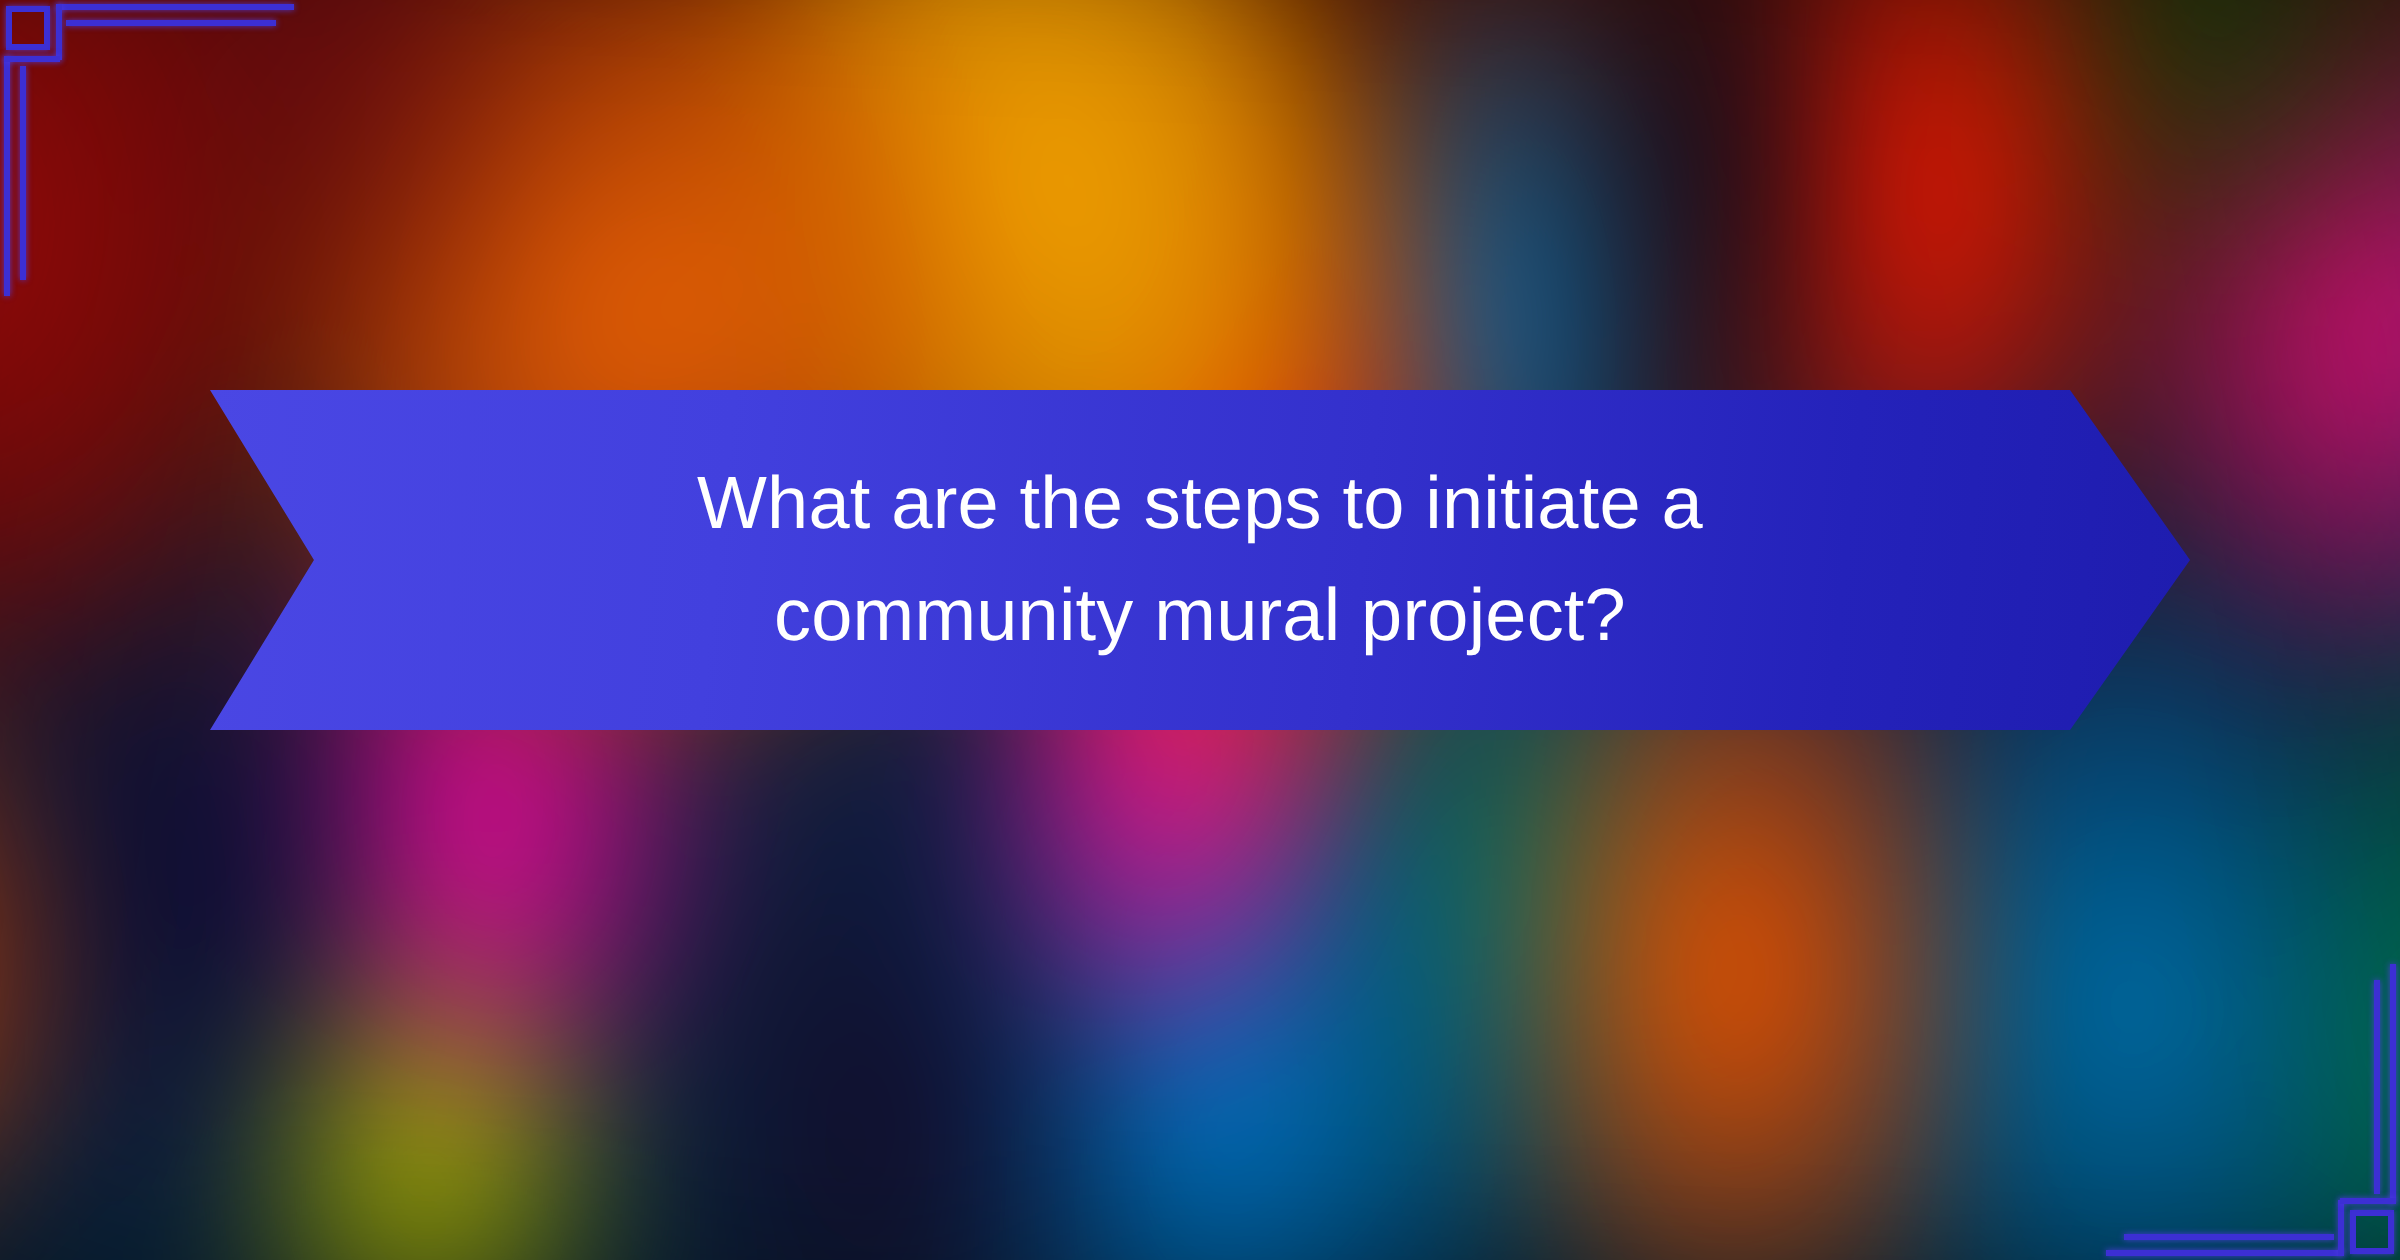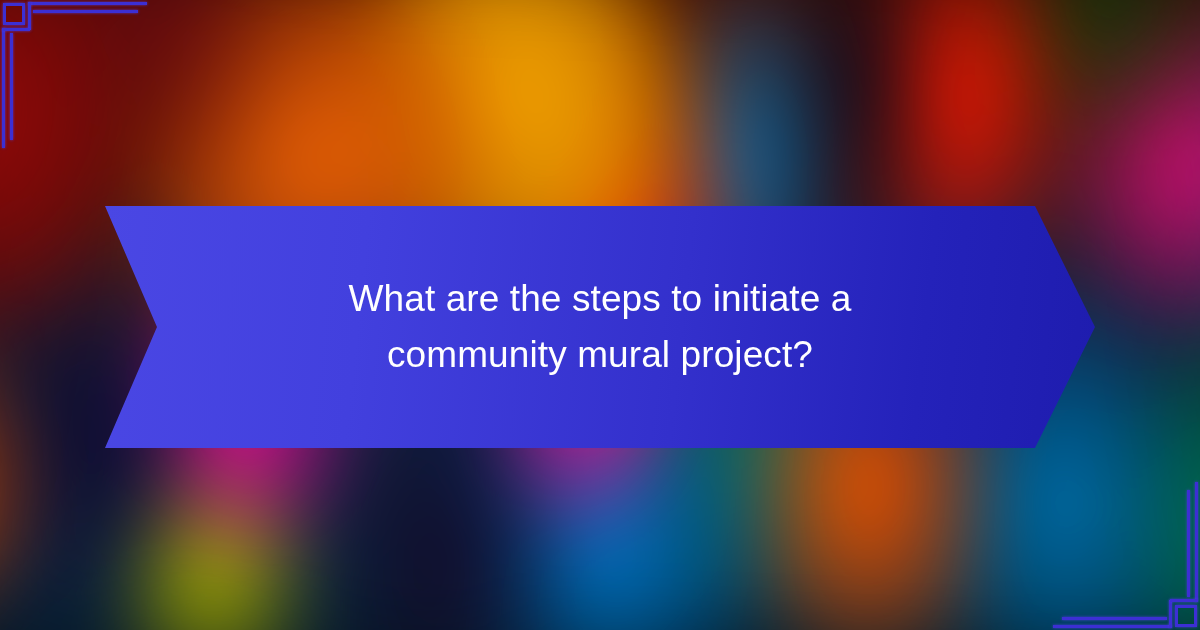--- a/index.html
+++ b/index.html
@@ -106,23 +106,23 @@
     left:3px; top:3px;
     width:22px; height:22px;
     border:3px solid #3c2fd4;
     box-shadow:0 0 3px rgba(80,60,230,0.85);
   }
 
   
   .banner {
     position:absolute;
     left:105px;
-    top:206px;
+    top:195px;
     width:990px;
-    height:242px;
+    height:170px;
     z-index:3;
     background:linear-gradient(96deg, #4a47e4 0%, #4240de 26%, #3330cc 58%, #2422ba 82%, #1e1cae 100%);
     -webkit-clip-path: polygon(0% 0%, 93.94% 0%, 100% 50%, 93.94% 100%, 0% 100%, 5.25% 50%);
     clip-path: polygon(0% 0%, 93.94% 0%, 100% 50%, 93.94% 100%, 0% 100%, 5.25% 50%);
     display:flex;
     align-items:center;
     justify-content:center;
   }
 
   .banner-text {

